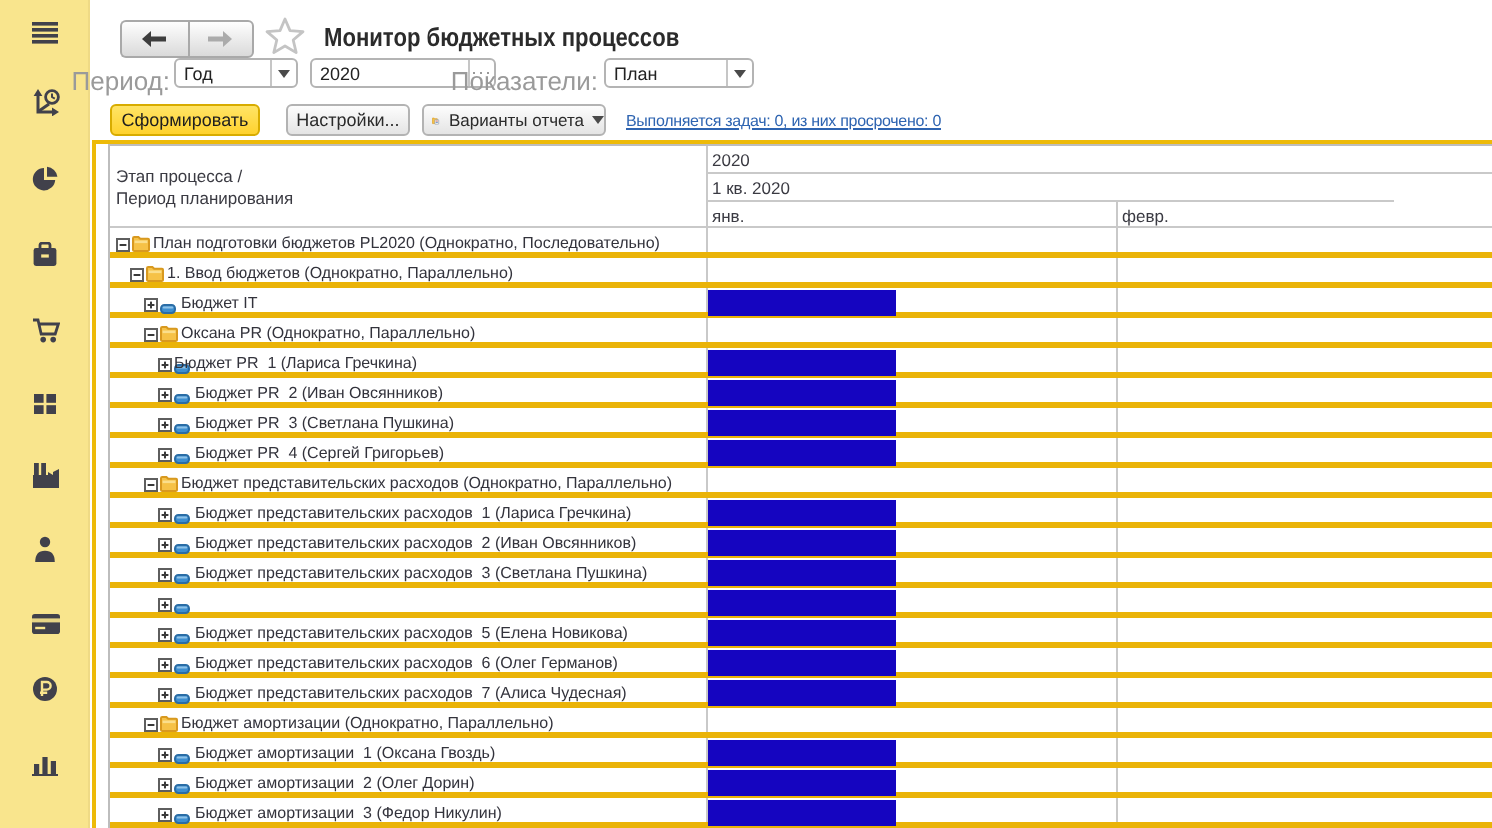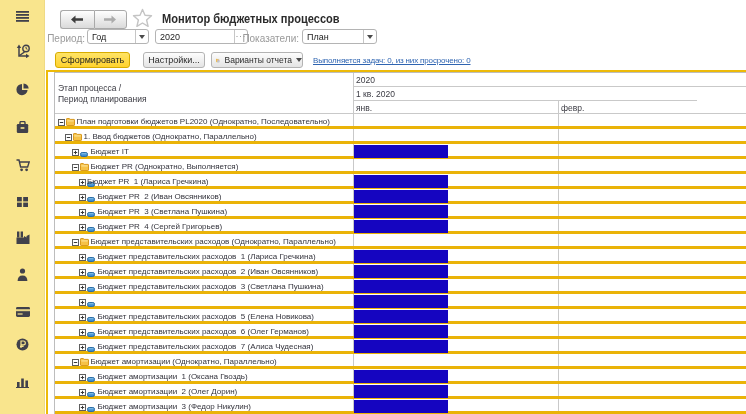--- a/index.html
+++ b/index.html
@@ -17,21 +17,21 @@
   #navgroup { left:60px; top:10px; width:67px; height:18px; display:flex; }
   .navbtn { width:34px; height:19px; border:1px solid #A9A9A9;
     background:linear-gradient(#FEFEFE,#DADADA); display:flex; align-items:center; justify-content:center; }
   .navbtn.back { border-radius:3px 0 0 3px; border-right-width:0; }
   .navbtn.fwd  { border-radius:0 3px 3px 0; }
   #star { left:132px; top:8px; width:21px; height:20px; }
   #title { left:162px; top:11px; font-size:13px; font-weight:bold; color:#2B2B2B; white-space:pre;
     transform:scaleX(0.85); transform-origin:left top; }
 
   
-  .flabel { top:33px; font-size:10px; color:#9A9A9A; white-space:pre; }
+  .flabel { top:33px; font-size:13px; color:#9A9A9A; white-space:pre; }
   .field { top:29px; height:15px; border:1px solid #B4B4B4; border-radius:3px; background:#fff;
     font-size:9px; color:#222; display:flex; align-items:center; }
   .field .ftext { padding-left:4px; flex:1 1 auto; white-space:pre; overflow:hidden; }
   .fbtn { width:13px; height:13px; margin:0; border-left:1px solid #C6C6C6;
     display:flex; align-items:center; justify-content:center; flex:0 0 auto; }
   .arrow-down { width:0; height:0; border-left:3px solid transparent; border-right:3px solid transparent;
     border-top:4px solid #4A4A4A; }
   .dots { font-size:9px; color:#8a8a8a; line-height:5px; letter-spacing:1px; padding-bottom:4px; }
 
   
@@ -283,21 +283,21 @@
       <div class="trow" style="top: 45px;">
         <span class="twig" style="left:16.5px"><svg width="7" height="7" viewBox="0 0 7 7">
      <rect x="0.5" y="0.5" width="6" height="6" fill="#fff" stroke="#5E5E5E" stroke-width="1"></rect>
      <rect x="1.8" y="3" width="3.4" height="1" fill="#3A3A3A"></rect>
 
    </svg></span>
         <span class="nicon" style="left:24.5px; top:3.5px"><svg width="9" height="8" viewBox="0 0 9 8">
      <path d="M0.5 2.2 L0.5 1.1 A0.6 0.6 0 0 1 1.1 0.5 L3.2 0.5 L4.1 1.4 L8 1.4 A0.5 0.5 0 0 1 8.5 1.9 L8.5 7 A0.6 0.6 0 0 1 7.9 7.5 L1.1 7.5 A0.6 0.6 0 0 1 0.5 7 Z" fill="#F6C247" stroke="#D8991F" stroke-width="1"></path>
      <path d="M1.3 2.9 L7.7 2.9" stroke="#FBDF8C" stroke-width="1.3"></path>
    </svg></span>
-        <span class="tlabel" style="left:35.5px">Бюджет PR (Однократно, Выполняется)</span>
+        <span class="tlabel" style="left:35.5px">Оксана PR (Однократно, Параллельно)</span>
       </div>
       <div class="trow" style="top: 60px;">
         <span class="twig" style="left:23.5px"><svg width="7" height="7" viewBox="0 0 7 7">
      <rect x="0.5" y="0.5" width="6" height="6" fill="#fff" stroke="#5E5E5E" stroke-width="1"></rect>
      <rect x="1.8" y="3" width="3.4" height="1" fill="#3A3A3A"></rect>
      <rect x="3" y="1.8" width="1" height="3.4" fill="#3A3A3A"></rect>
    </svg></span>
         <span class="nicon" style="left:31.5px; top:5px"><svg width="8" height="5" viewBox="0 0 8 5">
      <rect x="0.5" y="0.5" width="7" height="4" rx="1.7" fill="#3E8FD0" stroke="#2A6DA6" stroke-width="1"></rect>
      <rect x="1.3" y="1.2" width="5.4" height="1.1" rx="0.55" fill="#8FC3E8"></rect>

